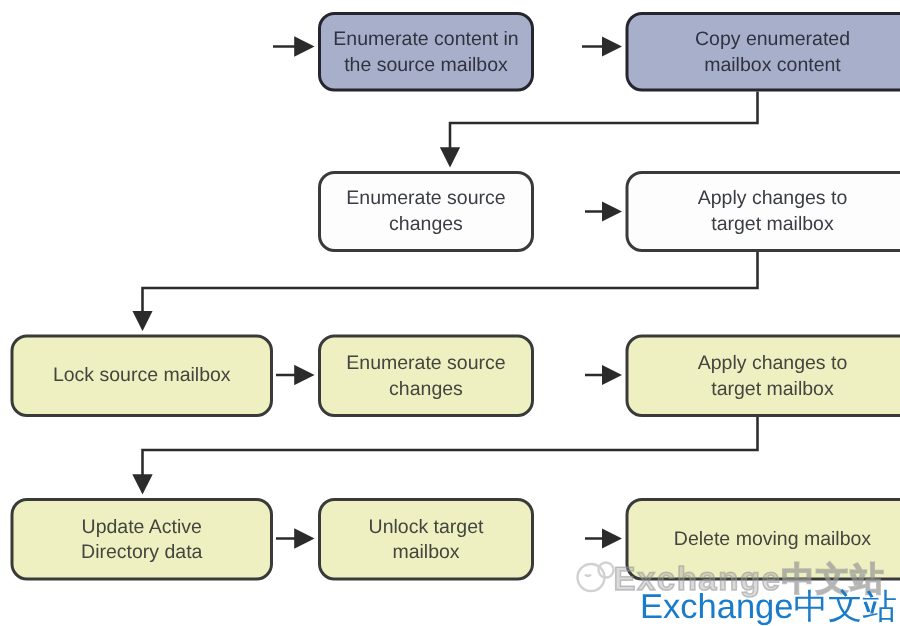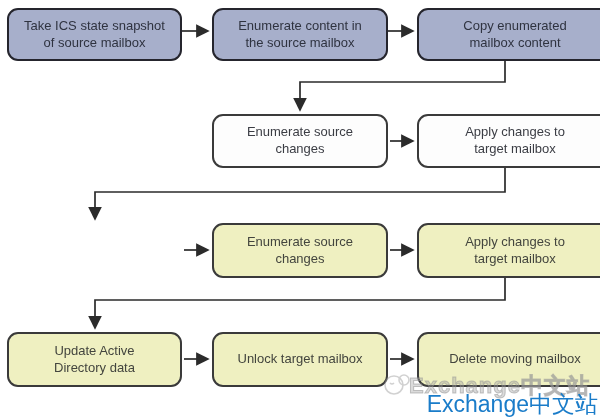--- a/index.html
+++ b/index.html
@@ -13,21 +13,21 @@
     position:absolute;display:flex;align-items:center;justify-content:center;
     text-align:center;border-radius:11px;box-sizing:border-box;
     font-size:13px;line-height:1.28;color:#3b3d44;padding:4px 8px;
   }
   .box .lbl{white-space:pre-line;}
   .box.blue{background:#a7afcb;border:2px solid #25252d;color:#2f3340;}
   .box.white{background:#fdfdfd;border:2px solid #3a3a3a;}
   .box.yellow{background:#eff0c1;border:2px solid #3a3a3a;color:#43453e;}
   
   .c1{left:7px;width:175px;}
-  .c2{left:212px;width:176px;}
+  .c2{left:212px;width:144px;}
   .c3{left:417px;width:196px;}
   .r1{top:8px;height:53px;}
   .r2{top:114px;height:54px;}
   .r3{top:223px;height:55px;}
   .r4{top:332px;height:55px;}
   .caption{
     position:absolute;left:5px;top:394px;font-size:14px;color:#3d3d3d;
     white-space:nowrap;
   }
   .caption .cap-label{font-weight:bold;color:#333333;margin-right:7px;}
@@ -68,42 +68,41 @@
       <path d="M184,250 H207" marker-end="url(#ah)"></path>
       <path d="M390,250 H412" marker-end="url(#ah)"></path>
 
       <path d="M505,278 V300 H95 V327" marker-end="url(#ah)"></path>
 
       <path d="M184,359 H207" marker-end="url(#ah)"></path>
       <path d="M390,359 H412" marker-end="url(#ah)"></path>
     </g>
   </svg>
 
-  <div class="box blue c1 r1">
-    <span class="lbl">Take ICS state snapshot
-of source mailbox</span>
-  </div>
   <div class="box blue c2 r1">
     <span class="lbl">Enumerate content in
 the source mailbox</span>
   </div>
   <div class="box blue c3 r1">
     <span class="lbl">Copy enumerated
 mailbox content</span>
   </div>
 
   <div class="box white c2 r2">
     <span class="lbl">Enumerate source
 changes</span>
   </div>
   <div class="box white c3 r2">
     <span class="lbl">Apply changes to
 target mailbox</span>
   </div>
 
+  <div class="box yellow c1 r3">
+    <span class="lbl">Lock source mailbox</span>
+  </div>
   <div class="box yellow c2 r3">
     <span class="lbl">Enumerate source
 changes</span>
   </div>
   <div class="box yellow c3 r3">
     <span class="lbl">Apply changes to
 target mailbox</span>
   </div>
 
   <div class="box yellow c2 r4">

